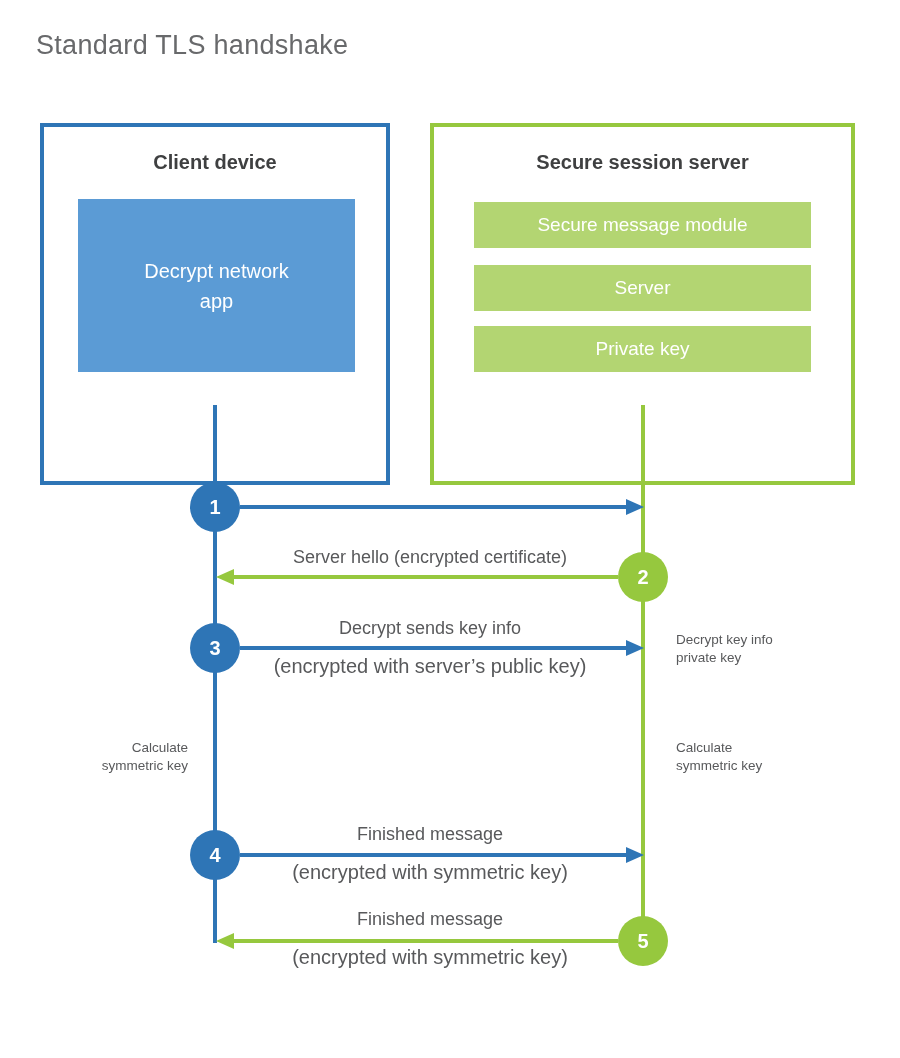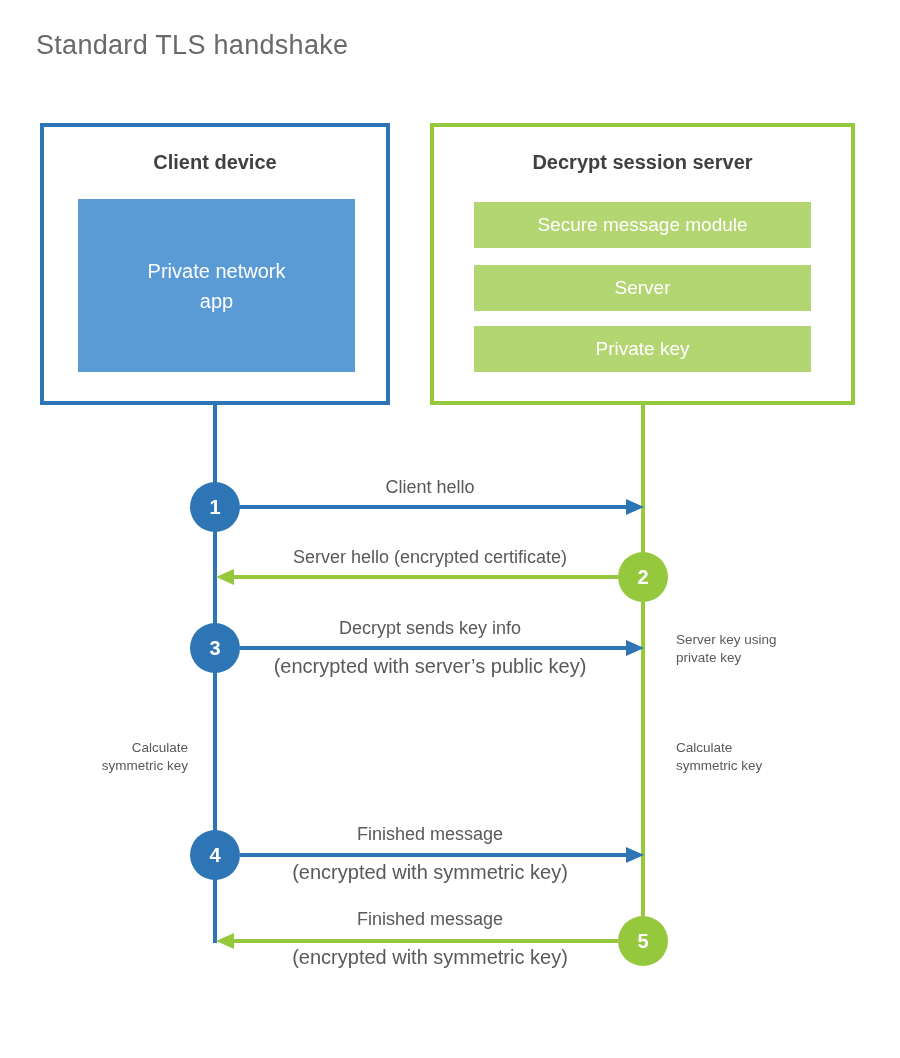--- a/index.html
+++ b/index.html
@@ -13,21 +13,21 @@
   }
   *{margin:0;padding:0;box-sizing:border-box;}
   body{background:#ffffff;font-family:"Liberation Sans","DejaVu Sans",sans-serif;}
   .canvas{position:relative;width:900px;height:1058px;background:#ffffff;overflow:hidden;}
 
   .page-title{
     position:absolute;left:36px;top:30px;
     font-size:27px;font-weight:300;color:var(--title-gray);letter-spacing:.3px;
   }
 
-  .box{position:absolute;top:123px;height:282px;background:#fff;}
+  .box{position:absolute;top:123px;height:362px;background:#fff;}
   .box.client{left:40px;width:350px;border:4px solid var(--blue);}
   .box.server{left:430px;width:425px;border:4px solid var(--green);}
   .box-title{
     margin-top:24px;text-align:center;
     font-size:20px;font-weight:bold;color:var(--text-dark);
   }
   .app-block{
     position:absolute;left:34px;top:72px;width:277px;height:173px;
     background:var(--blue-light);color:#fff;font-size:20px;line-height:1.5;
     display:flex;align-items:center;justify-content:center;text-align:center;
@@ -78,56 +78,55 @@
 </style>
 </head>
 <body>
 
 <div class="canvas">
 
   <div class="page-title">Standard TLS handshake</div>
 
   <div class="box client">
     <div class="box-title">Client device</div>
-    <div class="app-block">Private network
+    <div class="app-block">Decrypt network
 app</div>
   </div>
 
   <div class="box server">
-    <div class="box-title">Decrypt session server</div>
+    <div class="box-title">Secure session server</div>
     <div class="bar b1">Secure message module</div>
     <div class="bar b2">Server</div>
     <div class="bar b3">Private key</div>
   </div>
 
   <div class="vline blue"></div>
   <div class="vline green"></div>
 
   <div class="step-circle blue" style="left:190px;top:482px">
     <span>1</span>
   </div>
-  <div class="msg-label" style="top:477px">Client hello</div>
   <div class="shaft blue" style="left:240px;top:505px;width:386px"></div>
   <div class="ahead right blue" style="left:626px;top:499px"></div>
 
   <div class="step-circle green" style="left:618px;top:552px">
     <span>2</span>
   </div>
   <div class="msg-label" style="top:547px">Server hello (encrypted certificate)</div>
   <div class="shaft green" style="left:234px;top:575px;width:384px"></div>
   <div class="ahead left green" style="left:216px;top:569px"></div>
 
   <div class="step-circle blue" style="left:190px;top:623px">
     <span>3</span>
   </div>
   <div class="msg-label" style="top:618px">Decrypt sends key info</div>
   <div class="msg-sub" style="top:655px">(encrypted with server’s public key)</div>
   <div class="shaft blue" style="left:240px;top:646px;width:386px"></div>
   <div class="ahead right blue" style="left:626px;top:640px"></div>
-  <div class="note decrypt">Server key using
+  <div class="note decrypt">Decrypt key info
 private key</div>
 
   <div class="note calc-left">Calculate
 symmetric key</div>
   <div class="note calc-right">Calculate
 symmetric key</div>
 
   <div class="step-circle blue" style="left:190px;top:830px">
     <span>4</span>
   </div>

